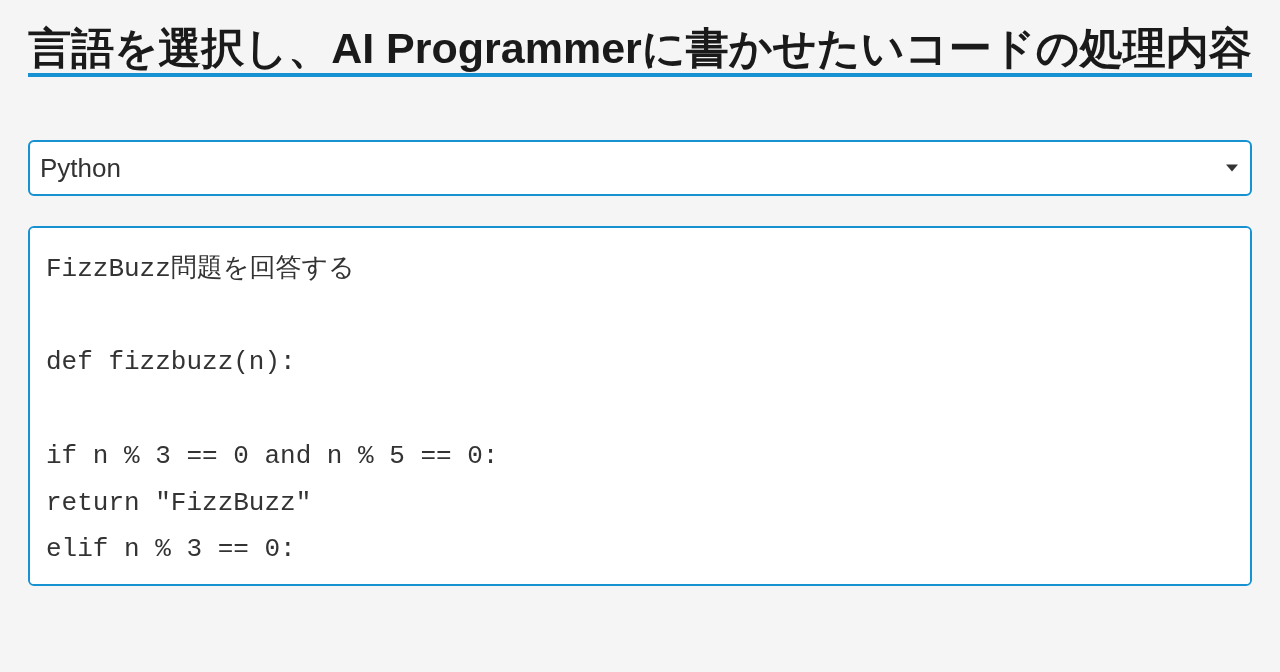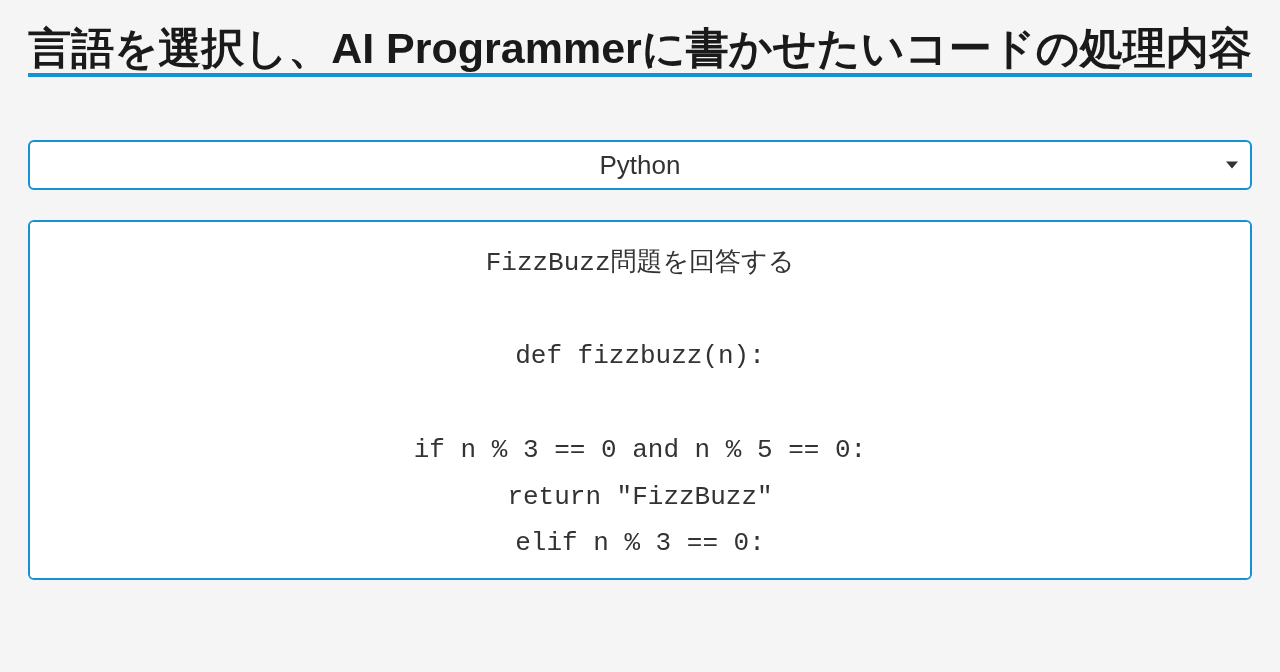--- a/index.html
+++ b/index.html
@@ -1,19 +1,18 @@
 <!DOCTYPE html>
 <html><head>
   <meta charset="utf-8">
   <style>
     * {
       margin: 0;
       padding: 0;
       box-sizing: border-box;
-      text-align: center;
     }
     body {
       font-family: -apple-system, BlinkMacSystemFont, "Segoe UI", "Helvetica Neue", Arial, "Hiragino Kaku Gothic ProN", "Hiragino Sans", "Yu Gothic", Meiryo, sans-serif;
       background: #f5f5f5;
       width: 1280px;
       height: 672px;
       overflow: hidden;
     }
     .container {
       padding: 0 28px;
@@ -31,27 +30,27 @@
       border-bottom: 4px solid #1691d1;
       padding-bottom: 1px;
     }
     .select-wrapper {
       position: relative;
       width: 100%;
       margin-bottom: 30px;
     }
     .language-select {
       width: 100%;
-      height: 50px;
+      height: 56px;
       border: 2px solid #1691d1;
       border-radius: 6px;
       background: #ffffff;
       font-size: 26px;
       color: #333;
-      padding: 0 18px;
+      padding: 0 10px;
       appearance: none;
       -webkit-appearance: none;
       -moz-appearance: none;
       cursor: pointer;
       outline: none;
     }
     .select-chevron {
       position: absolute;
       right: 14px;
       top: 50%;

